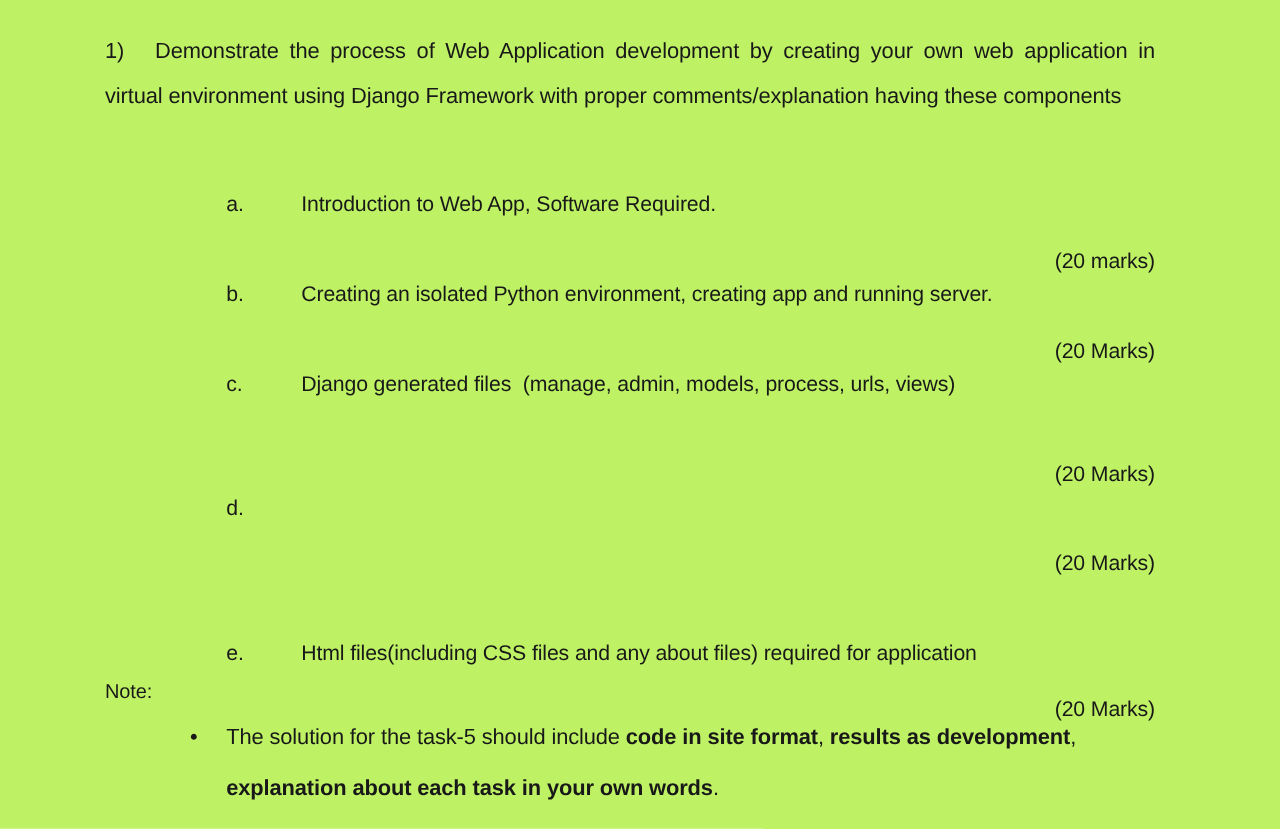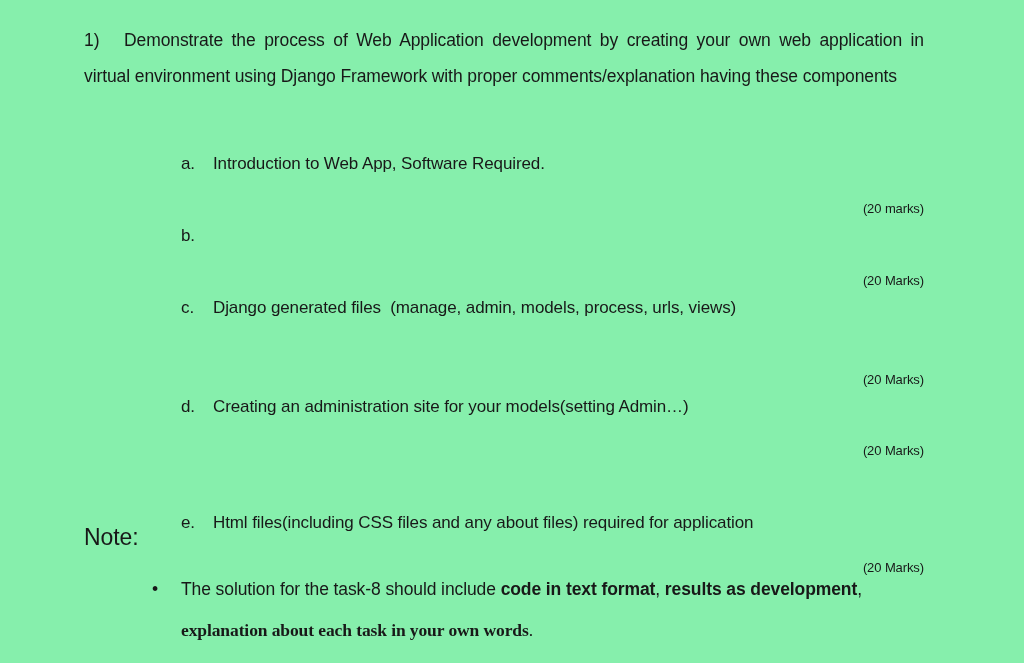--- a/index.html
+++ b/index.html
@@ -14,21 +14,21 @@
     font-family: "Liberation Sans", sans-serif;
     color: #181818;
     -webkit-font-smoothing: antialiased;
     overflow: hidden;
   }
 
   .page {
     position: relative;
     width: 1024px;
     height: 663px;
-    background: #86efac;
+    background: #bef264;
     box-sizing: border-box;
   }
 
   
   .question-block {
     position: absolute;
     left: 84px;
     top: 22px;
     width: 840px;
   }
@@ -66,42 +66,43 @@
     letter-spacing: -0.1px;
   }
   .task-marker {
     display: inline-block;
     width: 32px;
     flex: 0 0 32px;
     font-size: 17px;
   }
   .task-text {
     flex: 0 1 auto;
+    margin-left: 28px;
   }
   .marks-line {
     text-align: right;
-    font-size: 13px;
+    font-size: 17px;
     line-height: 27px;
     letter-spacing: -0.1px;
   }
 
   
   .gap-a  { height: 18px; }
   .gap-b  { height: 18px; }
   .gap-c  { height: 45px; }
   .gap-d  { height: 17px; }
   .gap-e  { height: 45px; }
   .gap-f  { height: 18px; }
 
   
   .note-label {
     position: absolute;
     left: 84px;
-    top: 524px;
-    font-size: 23px;
+    top: 540px;
+    font-size: 16px;
     line-height: 27px;
     letter-spacing: -0.1px;
   }
 
   .note-list {
     position: absolute;
     left: 152px;
     top: 569px;
     width: 772px;
   }
@@ -120,21 +121,20 @@
     top: 0;
     width: 29px;
     font-size: 17.5px;
     line-height: 41px;
   }
   .note-item b {
     font-weight: 700;
   }
   .note-item .last-line {
     display: block;
-    font-family: Liberation Serif, serif;
   }
 </style>
 </head>
 <body>
 
 <div class="page">
 
   <div class="question-block">
     <p class="question-para"><span class="num">1)</span><span>Demonstrate the process of Web Application development by creating your own web application in virtual environment using Django Framework with proper comments/explanation having these components</span></p>
   </div>
@@ -146,38 +146,38 @@
         <span class="task-marker">a.</span>
         <span class="task-text">Introduction to Web App, Software Required.</span>
       </div>
       <div class="gap-a"></div>
       <div class="marks-line">(20 marks)</div>
     </div>
 
     <div class="task-row">
       <div class="task-item">
         <span class="task-marker">b.</span>
+        <span class="task-text">Creating an isolated Python environment, creating app and running server.</span>
       </div>
       <div class="gap-b"></div>
       <div class="marks-line">(20 Marks)</div>
     </div>
 
     <div class="task-row">
       <div class="task-item">
         <span class="task-marker">c.</span>
         <span class="task-text">Django generated files  (manage, admin, models, process, urls, views)</span>
       </div>
       <div class="gap-c"></div>
       <div class="marks-line">(20 Marks)</div>
     </div>
 
     <div class="task-row">
       <div class="task-item">
         <span class="task-marker">d.</span>
-        <span class="task-text">Creating an administration site for your models(setting Admin…)</span>
       </div>
       <div class="gap-d"></div>
       <div class="marks-line">(20 Marks)</div>
     </div>
 
     <div class="task-row">
       <div class="gap-e"></div>
       <div class="task-item">
         <span class="task-marker">e.</span>
         <span class="task-text">Html files(including CSS files and any about files) required for application</span>
@@ -185,17 +185,17 @@
       <div class="gap-f"></div>
       <div class="marks-line">(20 Marks)</div>
     </div>
 
   </div>
 
   <div class="note-label">Note:</div>
 
   <div class="note-list">
     <div class="note-item">
-      <span class="note-bullet">•</span><span>The solution for the task-8 should include </span><b>code in text format</b><span>, </span><b>results as development</b><span>,</span><span class="last-line"><b>explanation about each task in your own words</b><span>.</span></span>
+      <span class="note-bullet">•</span><span>The solution for the task-5 should include </span><b>code in site format</b><span>, </span><b>results as development</b><span>,</span><span class="last-line"><b>explanation about each task in your own words</b><span>.</span></span>
     </div>
   </div>
 
 </div>
 
 </body></html>

